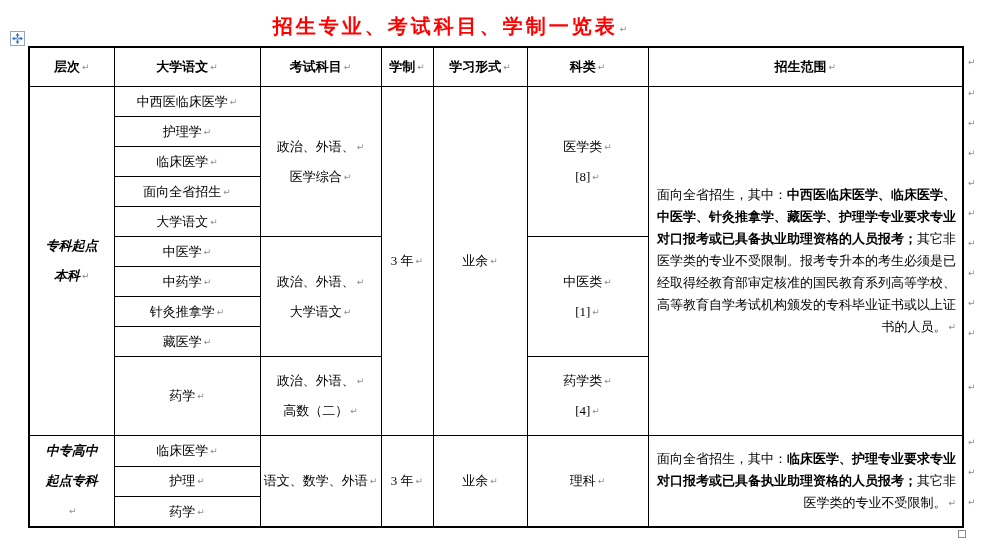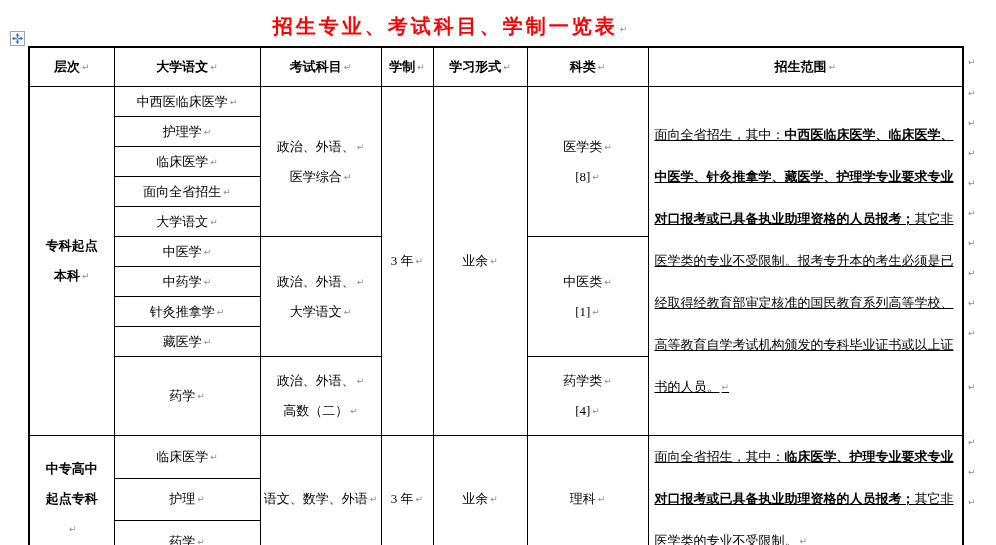--- a/index.html
+++ b/index.html
@@ -17,24 +17,24 @@
   .table-wrap{position:relative;margin-left:28px;width:934px;}
   table{border-collapse:collapse;table-layout:fixed;width:934px;border:2px solid #000;}
   th,td{
     border:1px solid #000;text-align:center;vertical-align:middle;
     font-size:13px;font-weight:normal;padding:0 4px;
   }
   th{font-weight:bold;}
   tr.h{height:30px;}
   tr.r{height:30px;}
   tr.tall{height:79px;}
-  .lvl{width:60px;margin:0 auto;font-weight:bold;line-height:30px;}
+  .lvl{width:60px;margin:0 auto;font-weight:bold;line-height:30px;font-style:italic;}
   .p{line-height:30px;text-align:center;}
   .c-scope{padding:0 6px;}
-  .scope{text-align:left;line-height:42px;text-decoration:underline;}
+  .scope{text-align:right;line-height:22px;}
   .scope .b{font-weight:bold;}
   .row-mark{
     position:absolute;left:940px;transform:translateY(-50%);
     color:#8C8C8C;font-size:9px;font-family:"DejaVu Sans",sans-serif;
   }
   .move-handle{
     position:absolute;top:-15px;left:-18px;width:13px;height:13px;
     border:1px solid #94a6be;background:#fff;cursor:move;
     display:flex;align-items:center;justify-content:center;box-sizing:content-box;
   }

